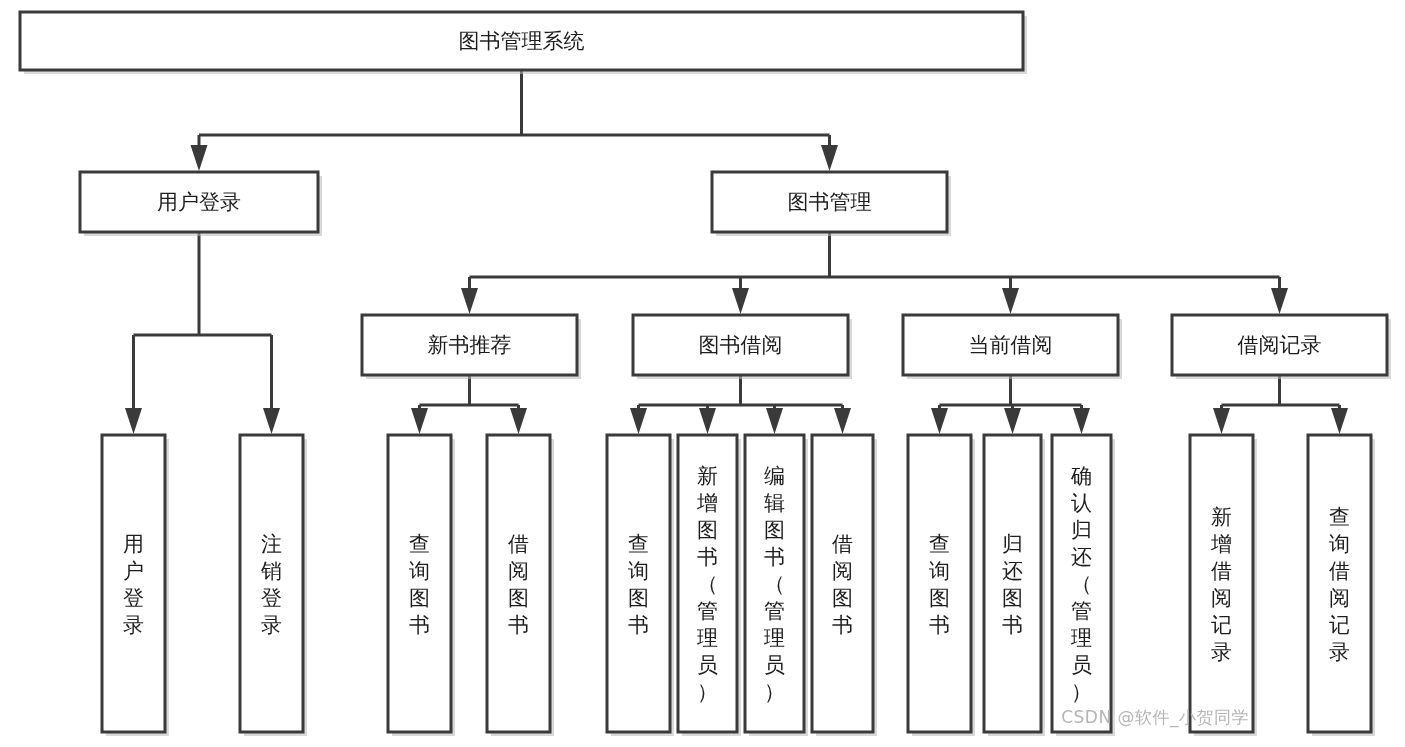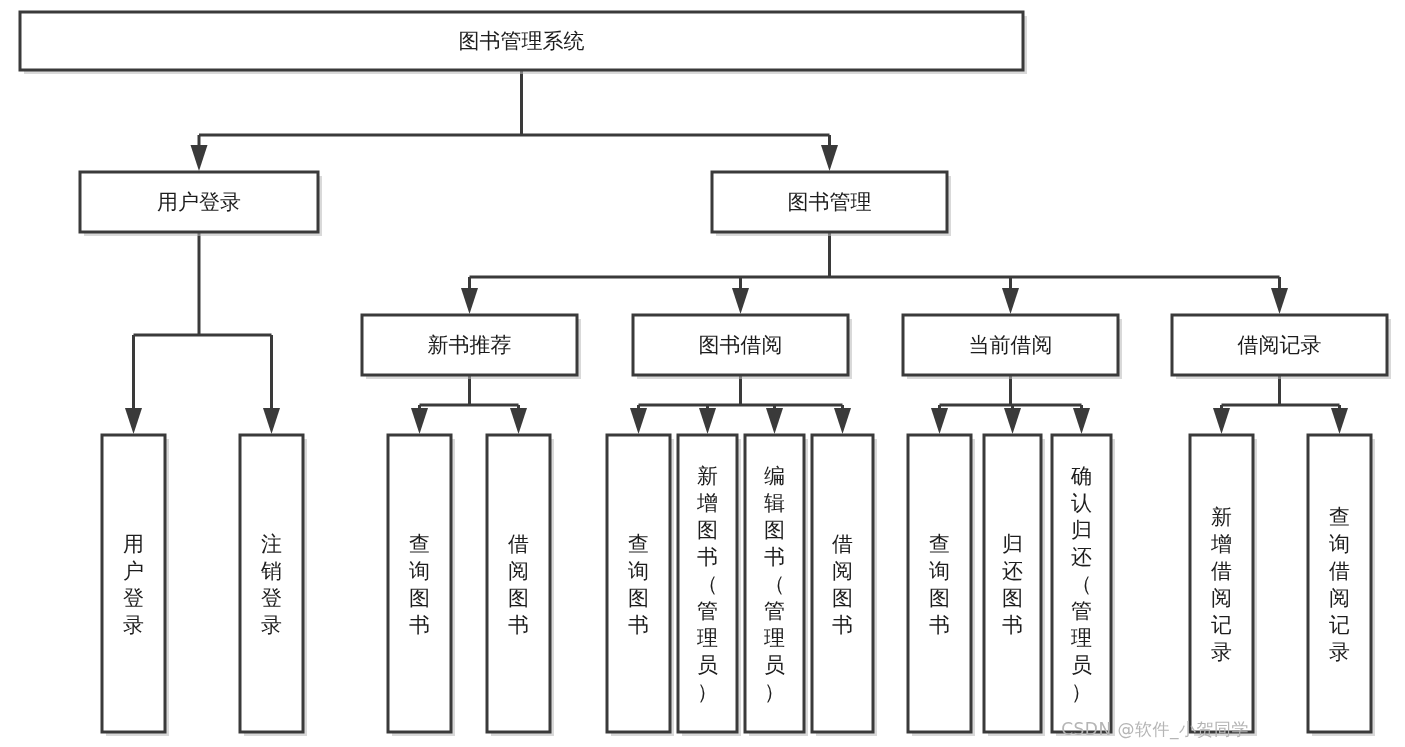--- a/index.html
+++ b/index.html
@@ -57,21 +57,21 @@
   }
   .node-label-v {
     font-family: "DejaVu Sans", "Liberation Sans", sans-serif;
     font-size: 21px;
     fill: #1d1d1d;
     text-anchor: middle;
   }
   .watermark-text {
     position: absolute;
     right: 8px;
-    bottom: 6px;
+    bottom: 18px;
     font-family: "DejaVu Sans", "Liberation Sans", sans-serif;
     font-size: 17px;
     color: #b5b5b5;
     letter-spacing: 0.5px;
     white-space: nowrap;
     user-select: none;
   }
 </style>
 </head>
 <body>

